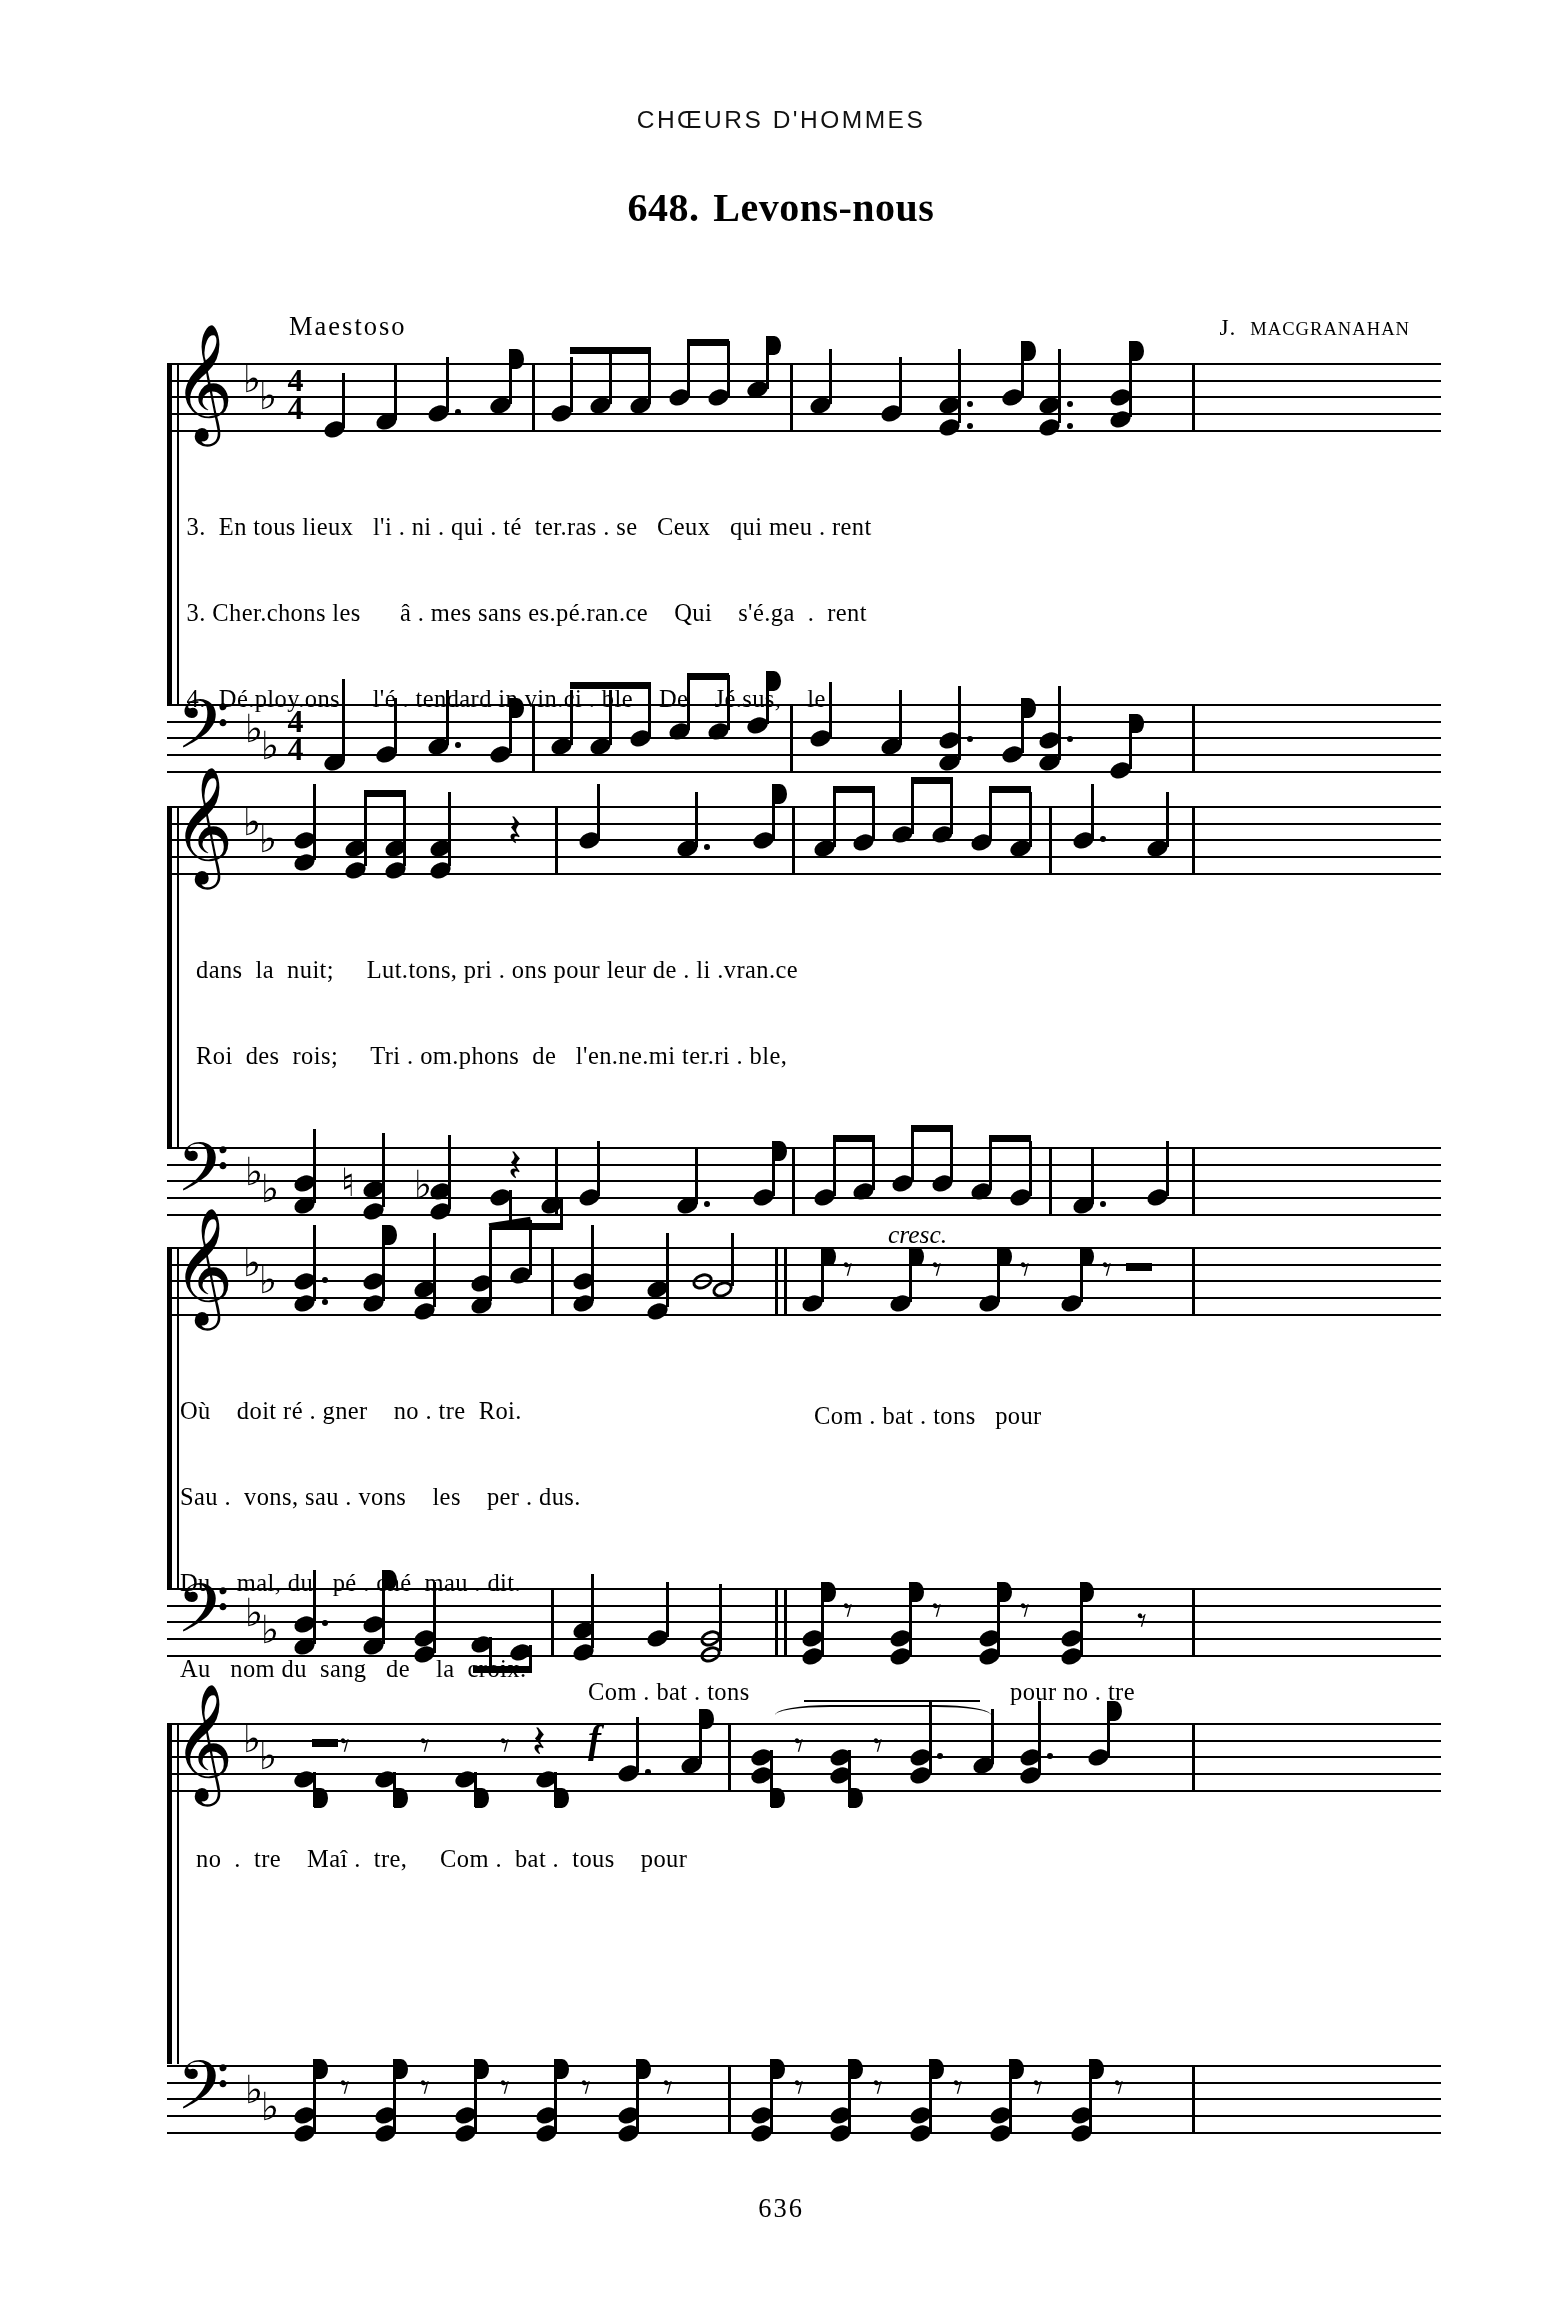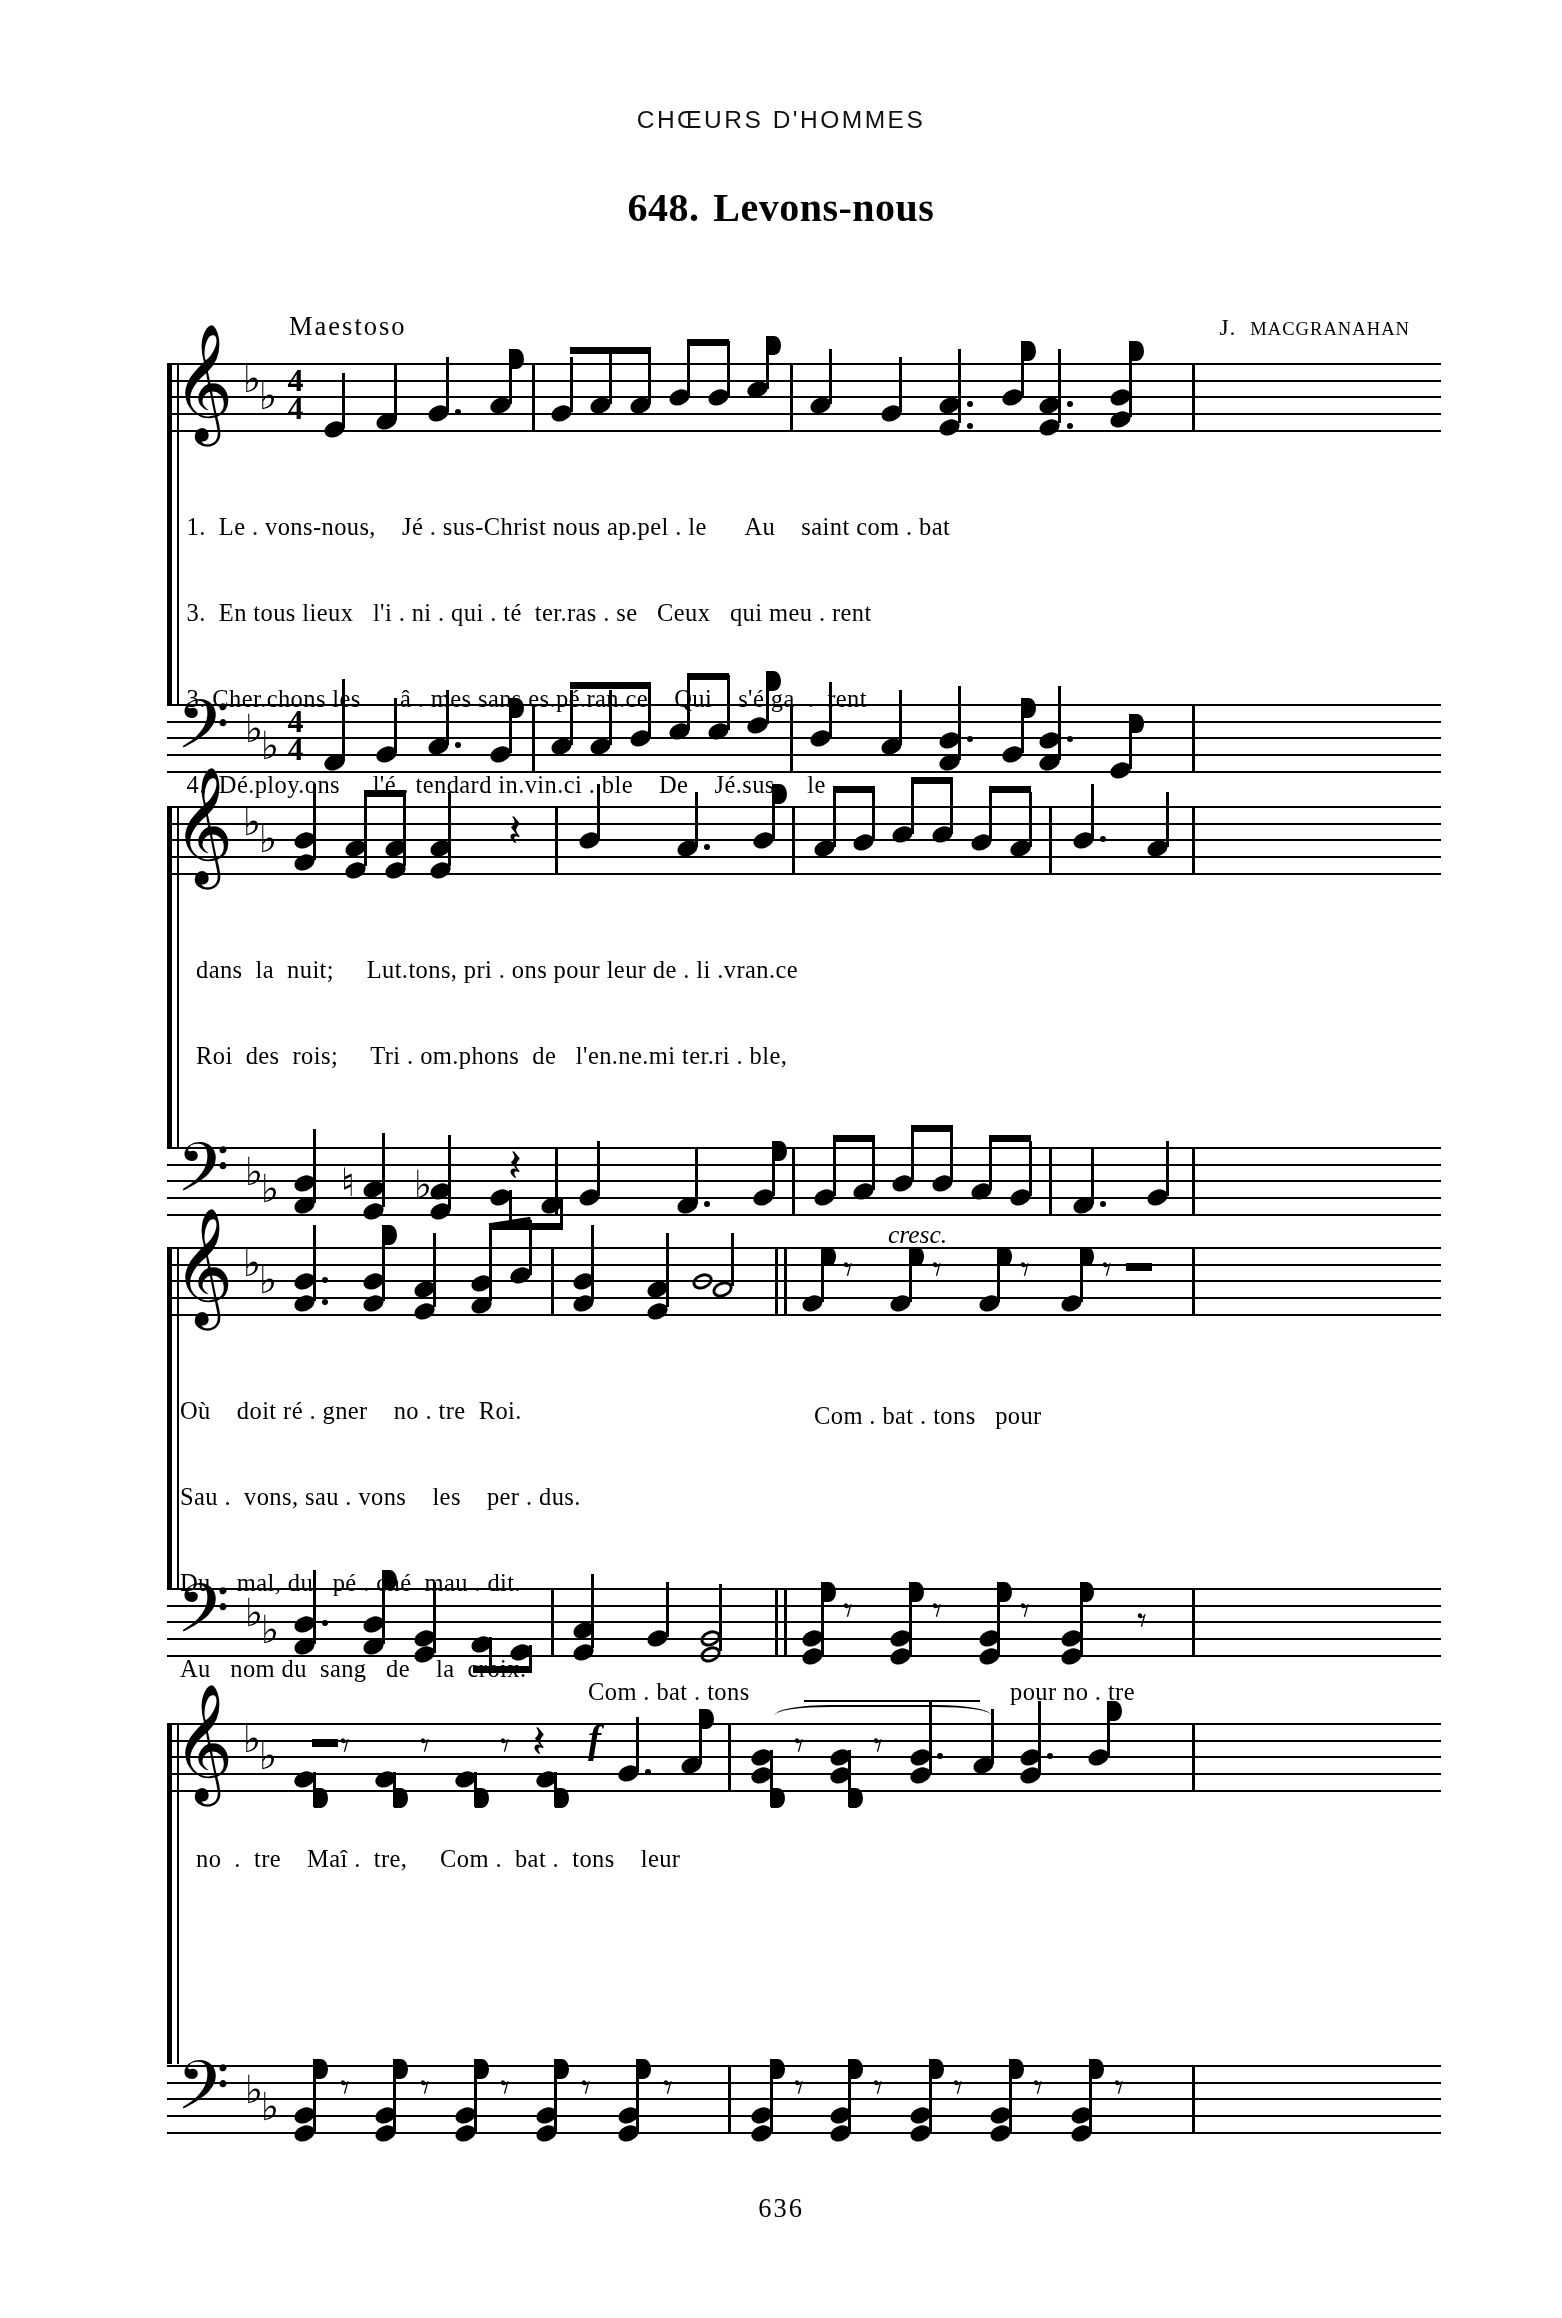--- a/index.html
+++ b/index.html
@@ -334,21 +334,20 @@
 
       <div class="note" style="left:943px; top:27.4px;"></div>
       <div class="note" style="left:943px; top:49px;"></div>
       <div class="stem" style="left:962px; top:-21.6px; height:76px;"></div>
       <div class="flag" style="left:963px; top:-21.6px;"></div>
 
       <div class="barline" style="left:1025px;"></div>
     </div>
 
     <div class="lyric-block" style="left:19.6px; top:98px;">
-      <div class="lyric-line">1.  Le . vons-nous,    Jé . sus-Christ nous ap.pel . le      Au    saint com . bat</div>
       <div class="lyric-line">3.  En tous lieux   l'i . ni . qui . té  ter.ras . se   Ceux   qui meu . rent</div>
       <div class="lyric-line">3. Cher.chons les      â . mes sans es.pé.ran.ce    Qui    s'é.ga  .  rent</div>
       <div class="lyric-line">4.  Dé.ploy.ons     l'é . tendard in.vin.ci . ble    De    Jé.sus,    le</div>
     </div>
 
     <div class="staff" style="top:272px;">
       <div class="line"></div>
       <div class="line"></div>
       <div class="line"></div>
       <div class="line"></div>
@@ -836,21 +835,21 @@
       <div class="stem" style="left:871px; top:-21.6px; height:74px;"></div>
       <div class="dot" style="left:880px; top:30px;"></div>
 
       <div class="note" style="left:921px; top:27.4px;"></div>
       <div class="stem" style="left:940px; top:-21.6px; height:55px;"></div>
       <div class="flag" style="left:941px; top:-21.6px;"></div>
 
       <div class="barline" style="left:1025px;"></div>
     </div>
 
-    <div class="lyric-block" style="left:29px; top:151px;">no  .  tre    Maî .  tre,     Com .  bat .  tons    leur</div>
+    <div class="lyric-block" style="left:29px; top:151px;">no  .  tre    Maî .  tre,     Com .  bat .  tous    pour</div>
 
     <div class="staff" style="top:298px;">
       <div class="line"></div>
       <div class="line"></div>
       <div class="line"></div>
       <div class="line"></div>
       <div class="line"></div>
 
       <div class="clef bass">𝄢</div>
       <div class="accidental" style="left:78px; top:4.9px;">♭</div>

